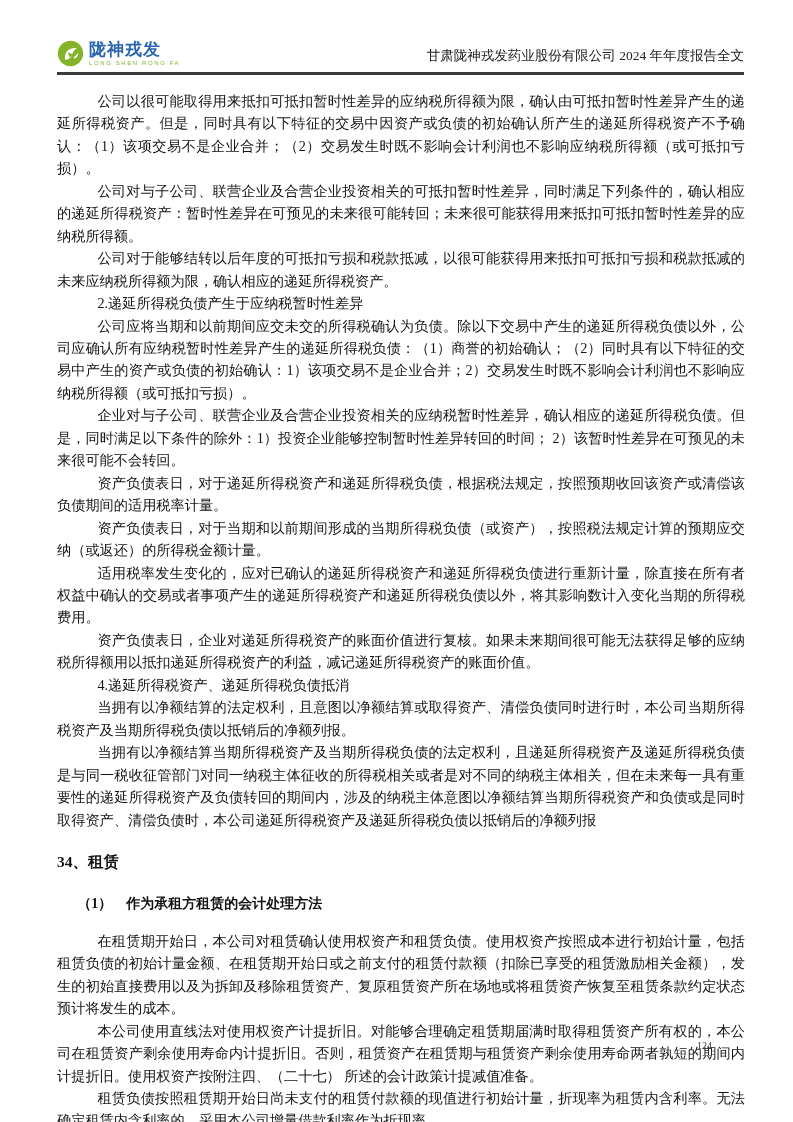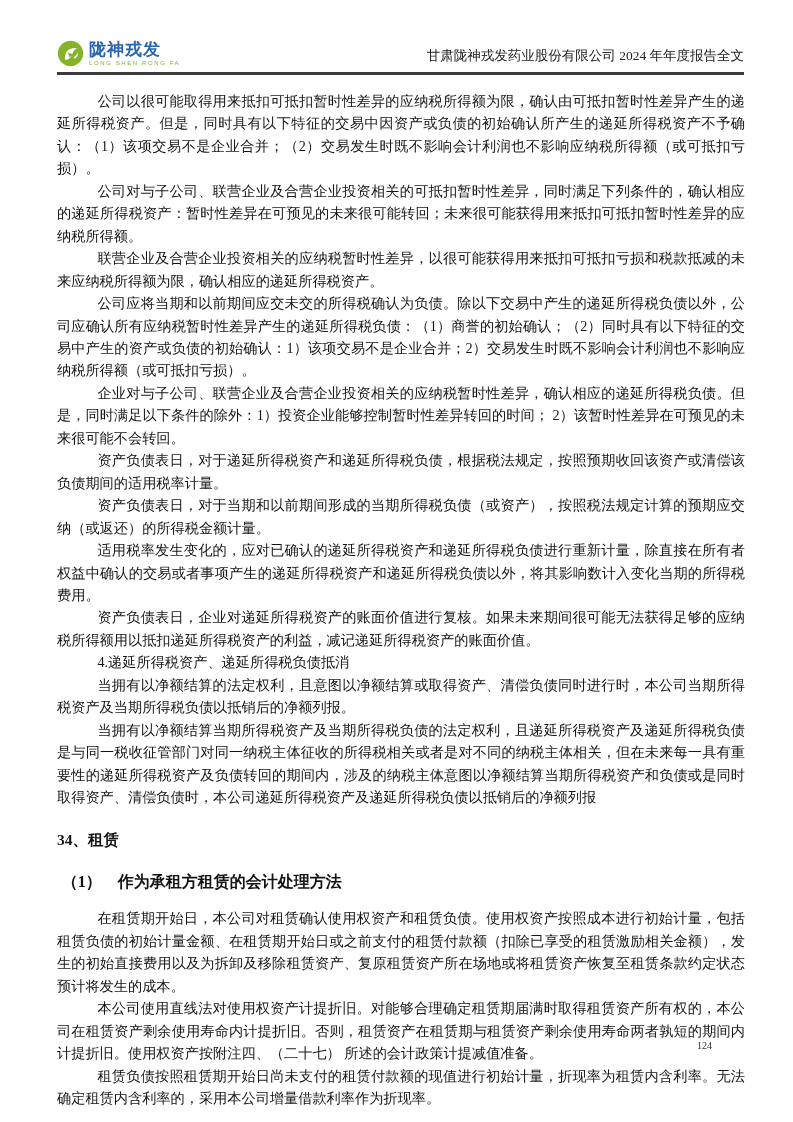--- a/index.html
+++ b/index.html
@@ -40,22 +40,22 @@
     font-size:14.2px; line-height:22.45px;
     text-align:justify;
   }
   .content p.para { text-indent:2.85em; margin:0; }
   .content .h1 {
     font-family:"Liberation Serif","DejaVu Serif",serif;
     font-weight:bold; font-size:15.5px;
     margin:20px 0 20px 0; text-indent:0;
   }
   .content .h2 {
-    font-weight:bold; font-size:16px;
-    margin:0 0 14px 0; text-indent:0.3em;
+    font-weight:bold; font-size:14px;
+    margin:0 0 14px 16px; text-indent:0.3em;
   }
   
   .page-number {
     position:absolute; top:1040px; left:697px;
     font-size:10px; color:#333;
   }
 </style>
 </head>
 <body>
 
@@ -74,21 +74,22 @@
         <span class="logo-en">LONG SHEN RONG FA</span>
       </div>
     </div>
     <div class="header-title">甘肃陇神戎发药业股份有限公司 2024 年年度报告全文</div>
   </div>
   <div class="header-rule"></div>
 
   <main class="content">
       <p class="para">公司以很可能取得用来抵扣可抵扣暂时性差异的应纳税所得额为限，确认由可抵扣暂时性差异产生的递延所得税资产。但是，同时具有以下特征的交易中因资产或负债的初始确认所产生的递延所得税资产不予确认：（1）该项交易不是企业合并；（2）交易发生时既不影响会计利润也不影响应纳税所得额（或可抵扣亏损）。</p>
       <p class="para">公司对与子公司、联营企业及合营企业投资相关的可抵扣暂时性差异，同时满足下列条件的，确认相应的递延所得税资产：暂时性差异在可预见的未来很可能转回；未来很可能获得用来抵扣可抵扣暂时性差异的应纳税所得额。</p>
-      <p class="para">联营企业及合营企业投资相关的应纳税暂时性差异，以很可能获得用来抵扣可抵扣亏损和税款抵减的未来应纳税所得额为限，确认相应的递延所得税资产。</p>
+      <p class="para">公司对于能够结转以后年度的可抵扣亏损和税款抵减，以很可能获得用来抵扣可抵扣亏损和税款抵减的未来应纳税所得额为限，确认相应的递延所得税资产。</p>
+      <p class="para">2.递延所得税负债产生于应纳税暂时性差异</p>
       <p class="para">公司应将当期和以前期间应交未交的所得税确认为负债。除以下交易中产生的递延所得税负债以外，公司应确认所有应纳税暂时性差异产生的递延所得税负债：（1）商誉的初始确认；（2）同时具有以下特征的交易中产生的资产或负债的初始确认：1）该项交易不是企业合并；2）交易发生时既不影响会计利润也不影响应纳税所得额（或可抵扣亏损）。</p>
       <p class="para">企业对与子公司、联营企业及合营企业投资相关的应纳税暂时性差异，确认相应的递延所得税负债。但是，同时满足以下条件的除外：1）投资企业能够控制暂时性差异转回的时间； 2）该暂时性差异在可预见的未来很可能不会转回。</p>
       <p class="para">资产负债表日，对于递延所得税资产和递延所得税负债，根据税法规定，按照预期收回该资产或清偿该负债期间的适用税率计量。</p>
       <p class="para">资产负债表日，对于当期和以前期间形成的当期所得税负债（或资产），按照税法规定计算的预期应交纳（或返还）的所得税金额计量。</p>
       <p class="para">适用税率发生变化的，应对已确认的递延所得税资产和递延所得税负债进行重新计量，除直接在所有者权益中确认的交易或者事项产生的递延所得税资产和递延所得税负债以外，将其影响数计入变化当期的所得税费用。</p>
       <p class="para">资产负债表日，企业对递延所得税资产的账面价值进行复核。如果未来期间很可能无法获得足够的应纳税所得额用以抵扣递延所得税资产的利益，减记递延所得税资产的账面价值。</p>
       <p class="para">4.递延所得税资产、递延所得税负债抵消</p>
       <p class="para">当拥有以净额结算的法定权利，且意图以净额结算或取得资产、清偿负债同时进行时，本公司当期所得税资产及当期所得税负债以抵销后的净额列报。</p>
       <p class="para">当拥有以净额结算当期所得税资产及当期所得税负债的法定权利，且递延所得税资产及递延所得税负债是与同一税收征管部门对同一纳税主体征收的所得税相关或者是对不同的纳税主体相关，但在未来每一具有重要性的递延所得税资产及负债转回的期间内，涉及的纳税主体意图以净额结算当期所得税资产和负债或是同时取得资产、清偿负债时，本公司递延所得税资产及递延所得税负债以抵销后的净额列报</p>
       <div class="h1">34、租赁</div>

